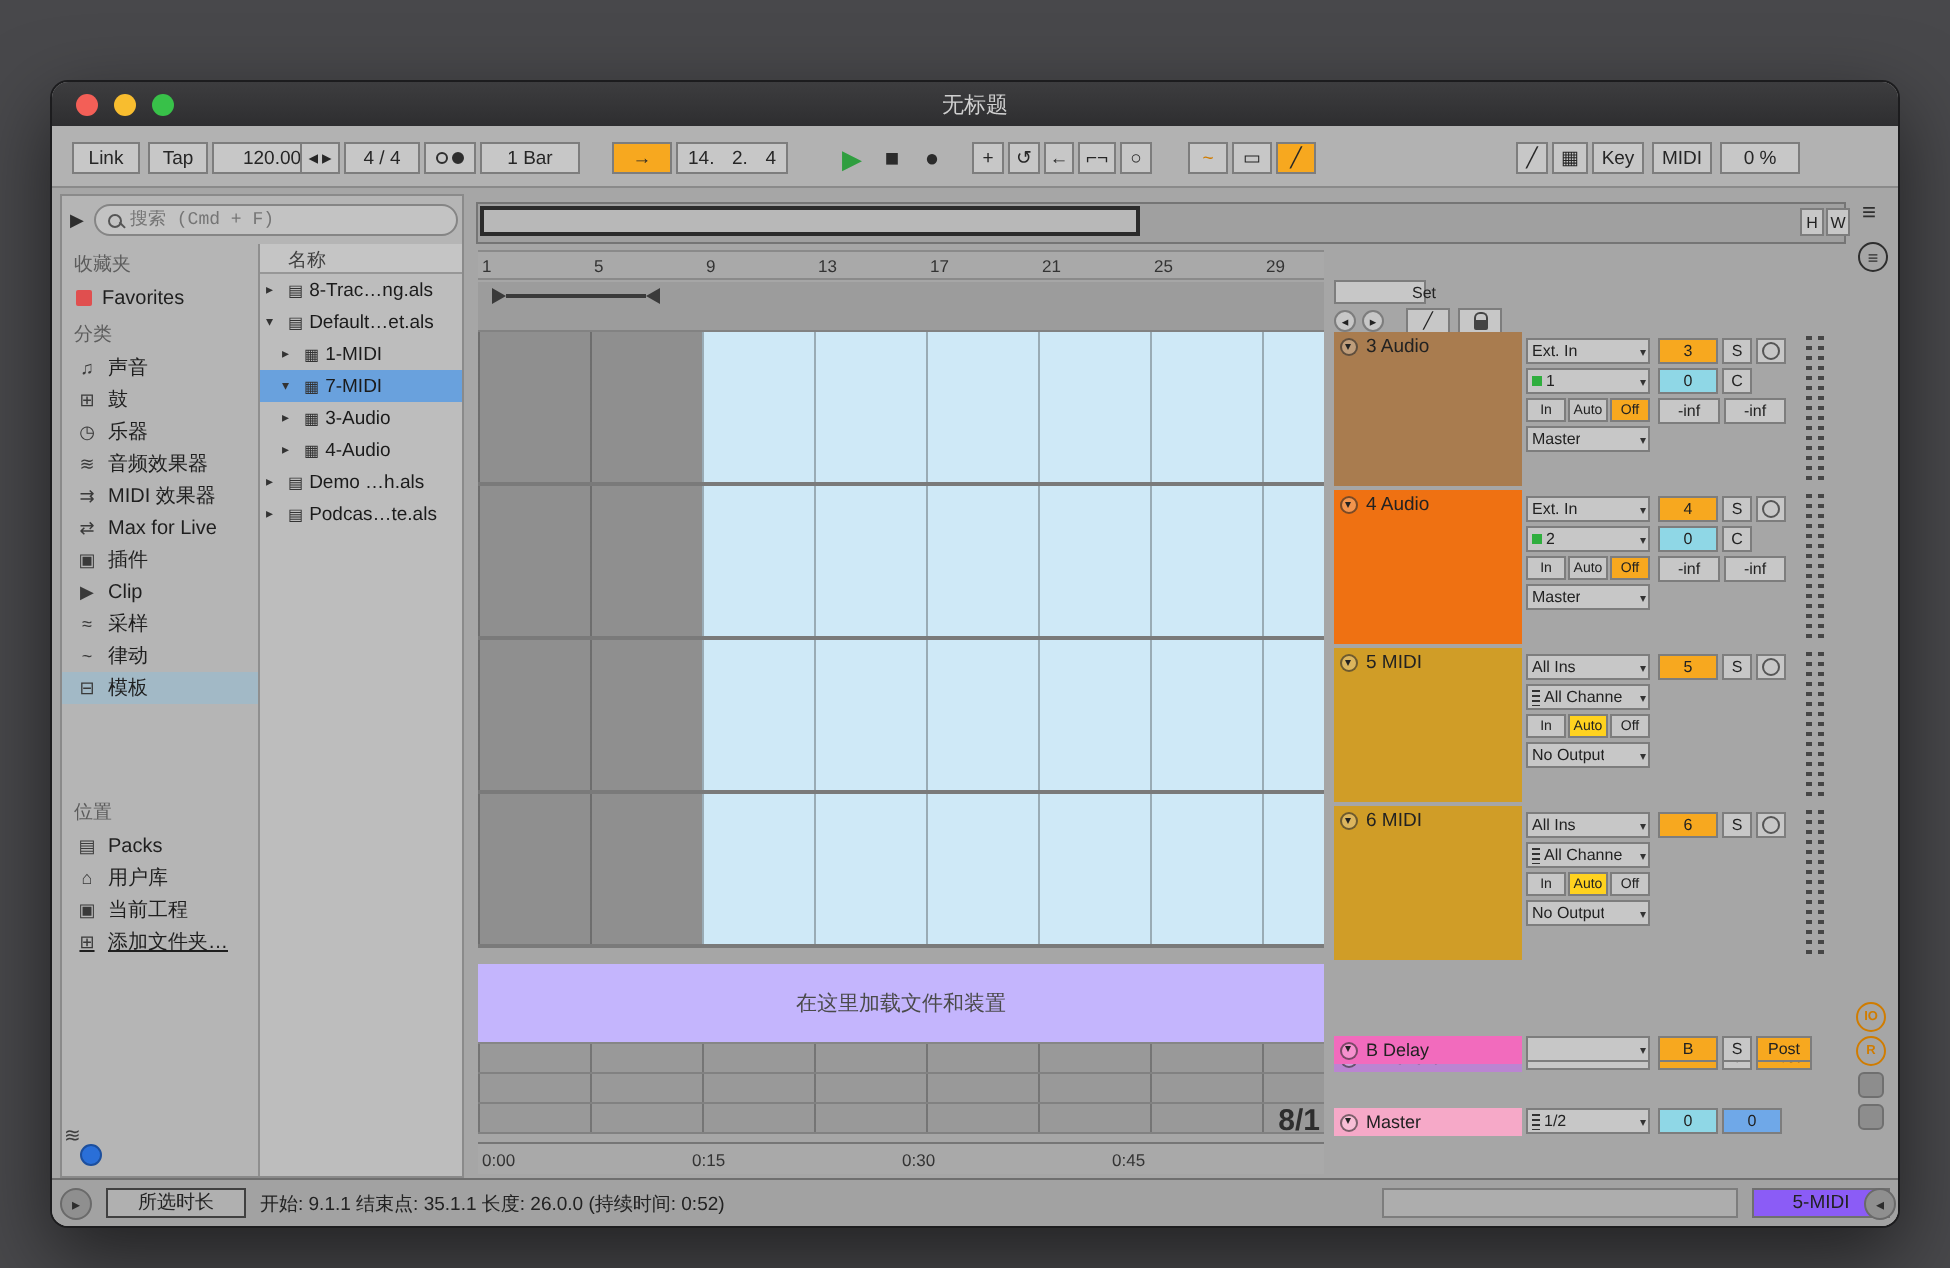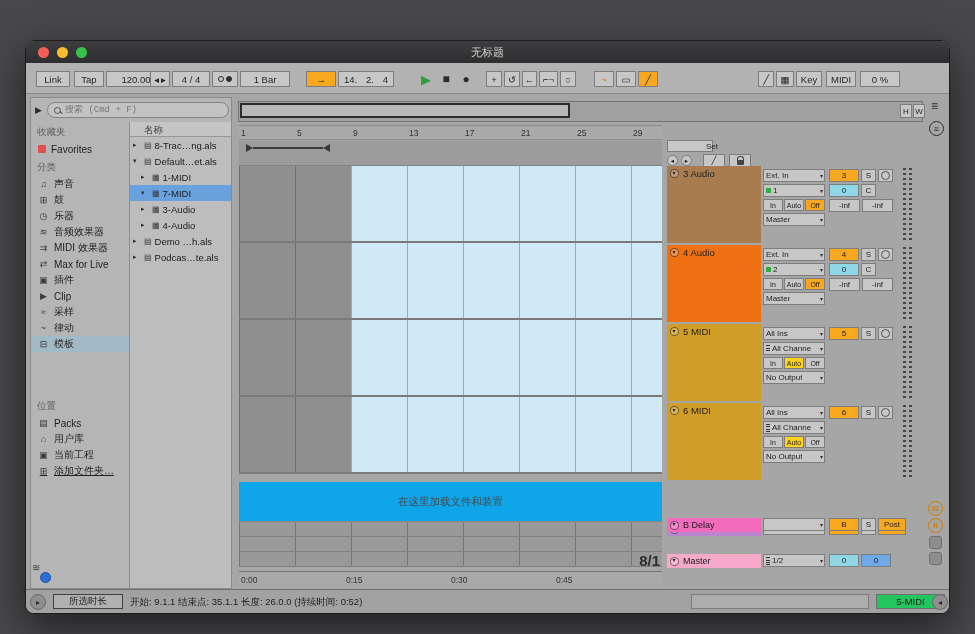--- a/index.html
+++ b/index.html
@@ -73,21 +73,21 @@
   .tri-r { position:absolute; left:7px; top:3px; width:0; height:0;
            border-top:4px solid transparent; border-bottom:4px solid transparent; border-left:7px solid #3a3a3a; }
   .tri-l { position:absolute; left:84px; top:3px; width:0; height:0;
            border-top:4px solid transparent; border-bottom:4px solid transparent; border-right:7px solid #3a3a3a; }
   .loopline { position:absolute; left:14px; top:6px; width:70px; height:1.5px; background:#3a3a3a; }
   .lanes { position:absolute; left:213px; top:125px; width:423px; }
   .lane { position:relative; height:77px; background:#8f8f8f; border-bottom:2px solid #7a7a7a; overflow:hidden; }
   .lane .sel { position:absolute; left:112px; top:0; right:0; bottom:0; background:#cfe9f7; }
   .lane .grid, .retlane .grid { position:absolute; inset:0;
         background:repeating-linear-gradient(to right, rgba(40,40,40,.32) 0 1px, transparent 1px 56px); }
-  .dropzone { position:absolute; left:213px; top:441px; width:423px; height:40px; background:#0ea5e9;
+  .dropzone { position:absolute; left:213px; top:441px; width:423px; height:40px; background:#c4b5fd;
               display:flex; align-items:center; justify-content:center; font-size:10.5px; color:#4a4a4a;
               border-bottom:1px solid #868686; }
   .retlanes { position:absolute; left:213px; top:481px; width:423px; }
   .retlane { position:relative; height:15px; background:#999; border-bottom:1px solid #818181; overflow:hidden; }
   .timeruler { position:absolute; left:213px; top:530px; width:423px; height:16px; background:#a9a9a9;
                border-top:1px solid #767676; }
   .timeruler span { position:absolute; top:3px; font-size:8.5px; color:#333; }
   .posbig { position:absolute; left:560px; top:511px; width:74px; text-align:right;
             font-size:15px; font-weight:bold; color:#2d2d2d; }
 
@@ -165,21 +165,21 @@
   .statusbar { position:absolute; left:0; right:0; bottom:0; height:24px; background:#a2a2a2;
                border-top:1px solid #6f6f6f; font-size:9.5px; color:#222; }
   .sb-circle { position:absolute; top:4px; width:16px; height:16px; border-radius:50%; background:#8f8f8f;
                border:1px solid #6a6a6a; display:flex; align-items:center; justify-content:center;
                font-size:8px; color:#2d2d2d; }
   .sb-box { position:absolute; left:27px; top:4px; width:70px; height:15px; background:#b0b0b0;
             border:1px solid #404040; display:flex; align-items:center; justify-content:center; }
   .sb-info { position:absolute; left:104px; top:6px; white-space:nowrap; }
   .sb-space { position:absolute; left:665px; top:4px; width:178px; height:15px; background:#adadad;
               border:1px solid #7d7d7d; }
-  .sb-track { position:absolute; left:850px; top:4px; width:69px; height:15px; background:#22c55e;
+  .sb-track { position:absolute; left:850px; top:4px; width:69px; height:15px; background:#8b5cf6;
               border:1px solid #6f6f6f; display:flex; align-items:center; justify-content:center; }
 </style>
 </head>
 <body>
 
 <div class="window">
 
   <div class="titlebar">
     <div class="lights">
       <span class="light red"></span>

